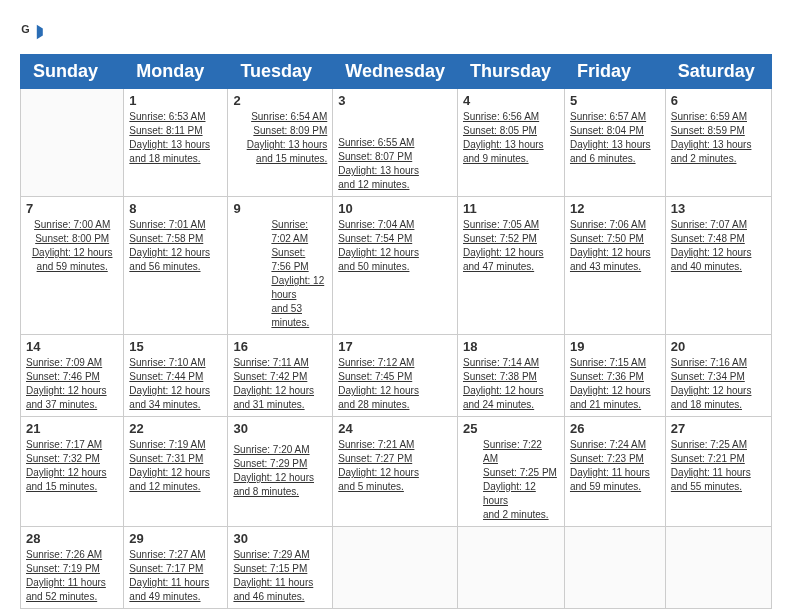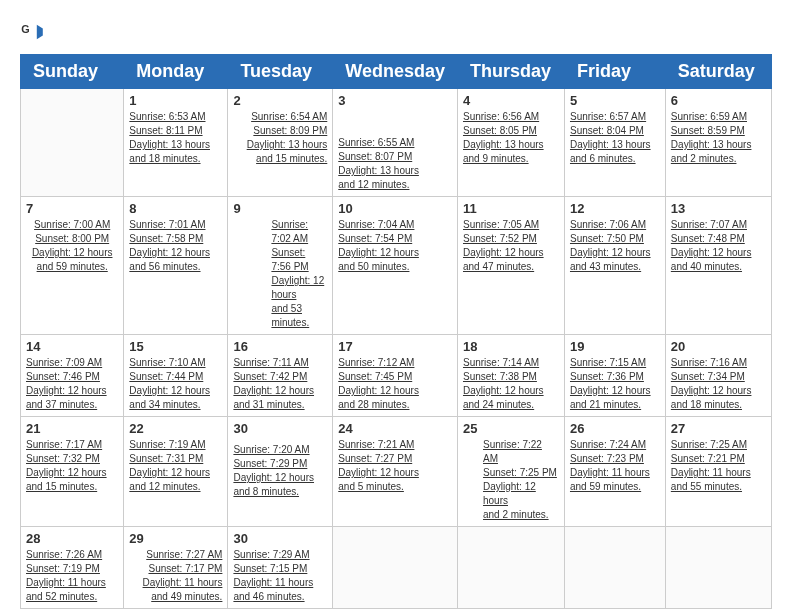--- a/index.html
+++ b/index.html
@@ -319,21 +319,21 @@
       <tr>
         <td>
           <div class="day-number">28</div>
           <div class="day-info" style="white-space: pre-line;">Sunrise: 7:26 AM
 Sunset: 7:19 PM
 Daylight: 11 hours
 and 52 minutes.</div>
         </td>
         <td>
           <div class="day-number">29</div>
-          <div class="day-info" style="white-space: pre-line; text-align: right;">Sunrise: 7:27 AM
+          <div class="day-info" style="white-space: pre-line;">Sunrise: 7:27 AM
 Sunset: 7:17 PM
 Daylight: 11 hours
 and 49 minutes.</div>
         </td>
         <td>
           <div class="day-number">30</div>
           <div class="day-info" style="white-space: pre-line;">Sunrise: 7:29 AM
 Sunset: 7:15 PM
 Daylight: 11 hours
 and 46 minutes.</div>

